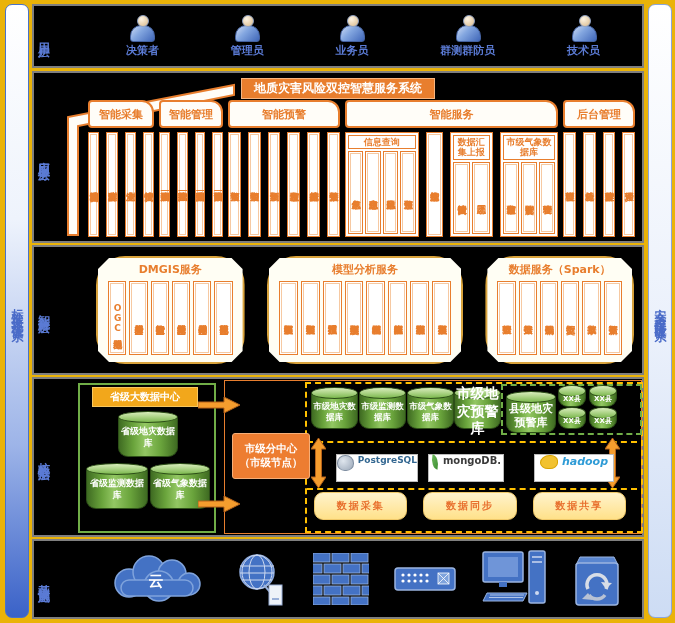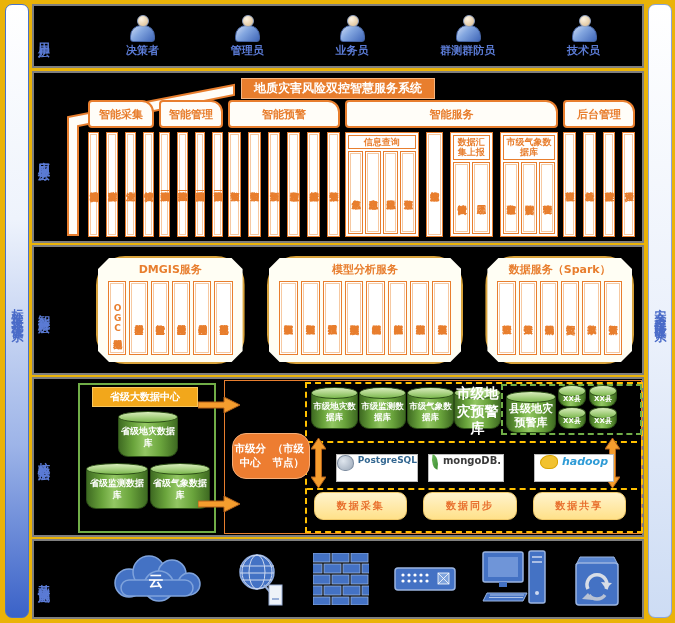--- a/index.html
+++ b/index.html
@@ -80,22 +80,22 @@
         border:1px solid #f8c75e;color:#fff;font-size:10px;font-weight:bold;
         text-align:center;padding:2px 0;z-index:2;}
   #city-outer{position:absolute;left:190px;top:1px;width:416px;height:152px;
         border:1px solid #e87e2e;}
   #city-dashed{position:absolute;left:271px;top:3px;width:334px;height:147px;
         border:2px dashed #ffc000;}
   .h-dash{position:absolute;left:273px;width:330px;height:0;border-top:2px dashed #ffc000;}
   #county-box{position:absolute;left:467px;top:5px;width:137px;height:47px;
         border:2px dashed #70ad47;}
   #city-center-box{position:absolute;left:198px;top:54px;width:76px;height:44px;
-        background:#ed7d31;border:1px solid #f6ae77;border-radius:14px;color:#fff;
-        font-size:10.5px;font-weight:bold;display:flex;flex-direction:row;
+        background:#ed7d31;border:1px solid #f6ae77;border-radius:3px;color:#fff;
+        font-size:10.5px;font-weight:bold;display:flex;flex-direction:column;
         align-items:center;justify-content:center;line-height:1.3;text-align:center;}
   .logo-box{position:absolute;top:75px;height:26px;background:#fff;border:1px solid #bbb;
         display:flex;align-items:flex-start;justify-content:center;gap:4px;}
   .pg-glyph{width:15px;height:14px;border-radius:50% 50% 46% 46%;
         background:radial-gradient(circle at 35% 35%,#dfe6ee,#9aa7b8);border:1px solid #7f8ea1;}
   .pg-text{color:#336791;font-size:9px;font-weight:bold;}
   .mongo-glyph{width:8px;height:14px;background:linear-gradient(100deg,#6cb85c,#3f8f33);
         border-radius:0 100% 0 100%;transform:rotate(12deg);}
   .mongo-text{color:#3b3b3b;font-size:10px;font-weight:bold;}
   .hadoop-glyph{width:16px;height:12px;background:#f2c230;

